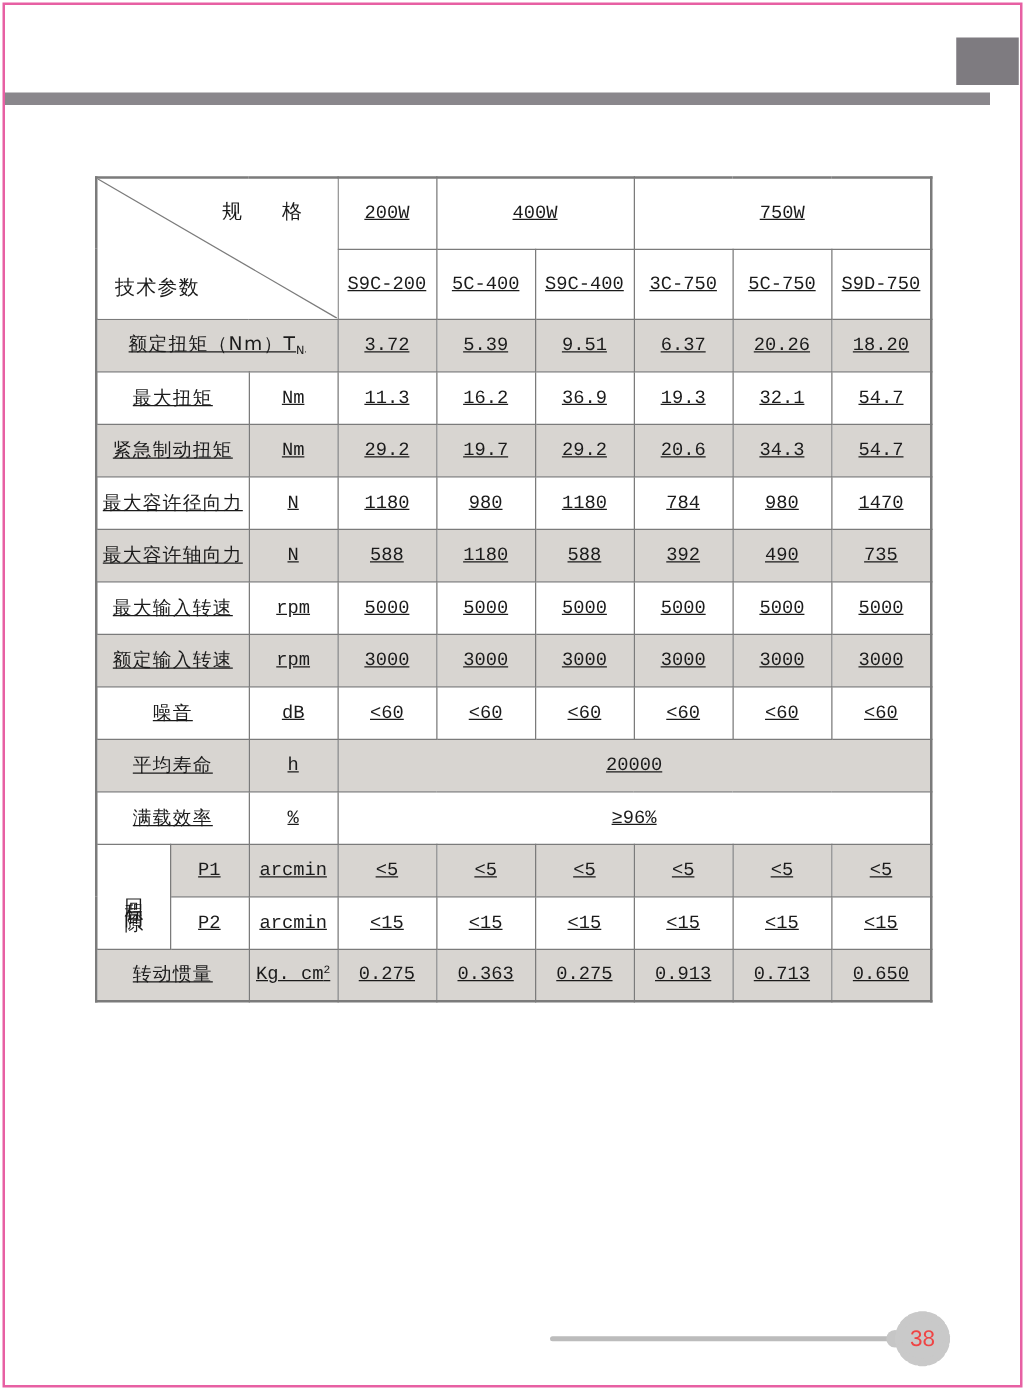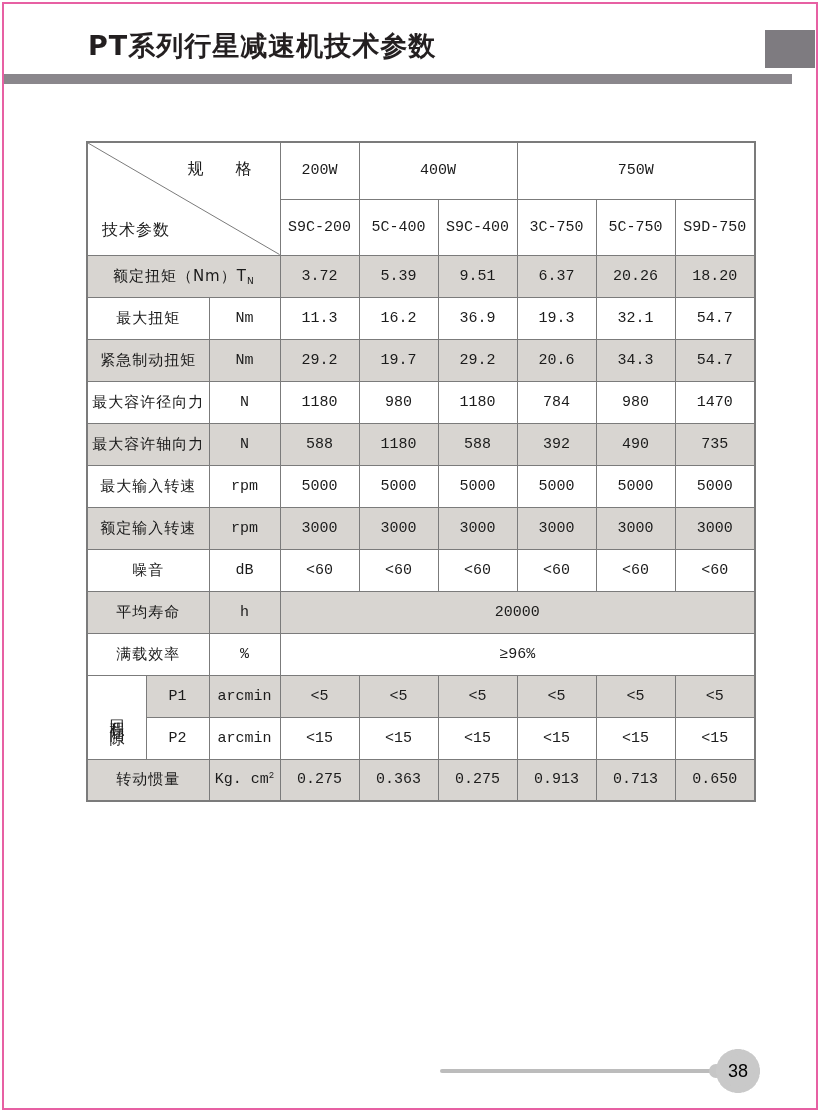--- a/index.html
+++ b/index.html
@@ -20,23 +20,24 @@
   }
   .page-border{position:absolute;inset:2px;border:2px solid var(--border-pink);pointer-events:none;}
   .corner-square{position:absolute;left:765px;top:30px;width:50px;height:38px;background:var(--corner-square-gray);}
   .page-title{
     position:absolute;left:88px;top:28px;font-size:27px;font-weight:bold;letter-spacing:1px;
     font-family:"DejaVu Sans","Liberation Sans",sans-serif;color:#231f20;
   }
   .title-bar{position:absolute;left:4px;top:74px;width:788px;height:10px;background:var(--title-bar-gray);}
 
   table.spec-table{
-    position:absolute;left:86px;top:141px;width:668px;
+    position:absolute;left:76px;top:141px;width:668px;
     border-collapse:collapse;table-layout:fixed;
     border:2px solid var(--table-line);
+    text-decoration:underline;
   }
   .spec-table th,.spec-table td{
     border:1px solid var(--table-line);
     text-align:center;vertical-align:middle;
     font-weight:normal;font-size:15px;color:var(--text);
     padding:0 2px;overflow:hidden;
   }
   .spec-table thead tr:first-child{height:57px;}
   .spec-table thead tr:last-child{height:56px;}
   .spec-table tbody tr{height:42px;}
@@ -60,30 +61,29 @@
     writing-mode:vertical-lr;text-orientation:upright;letter-spacing:4px;font-size:15px;
     display:inline-block;line-height:1.1;
   }
 
   .footer-rule{position:absolute;left:440px;top:1069px;width:278px;height:4px;background:var(--footer-line);border-radius:2px;}
   .footer-dot{position:absolute;left:709px;top:1064px;width:14px;height:14px;border-radius:50%;background:#c6c6c6;}
   .gear-badge{position:absolute;left:714px;top:1047px;width:48px;height:48px;}
   .gear-num{
     position:absolute;left:714px;top:1047px;width:48px;height:48px;
     display:flex;align-items:center;justify-content:center;
-    font-size:18px;color:#000000;font-family:"Liberation Sans","DejaVu Sans",sans-serif;
+    font-size:18px;color:#ef4444;font-family:"Liberation Sans","DejaVu Sans",sans-serif;
   }
 </style>
 </head>
 <body>
 
 <div class="page">
   <div class="page-border"></div>
   <div class="corner-square"></div>
-  <h1 class="page-title">PT系列行星减速机技术参数</h1>
   <div class="title-bar"></div>
 
   <table class="spec-table">
     <colgroup>
       <col style="width:59px">
         <col style="width:63px">
         <col style="width:71px">
       <col style="width:79px">
         <col style="width:79px">
         <col style="width:79px">

